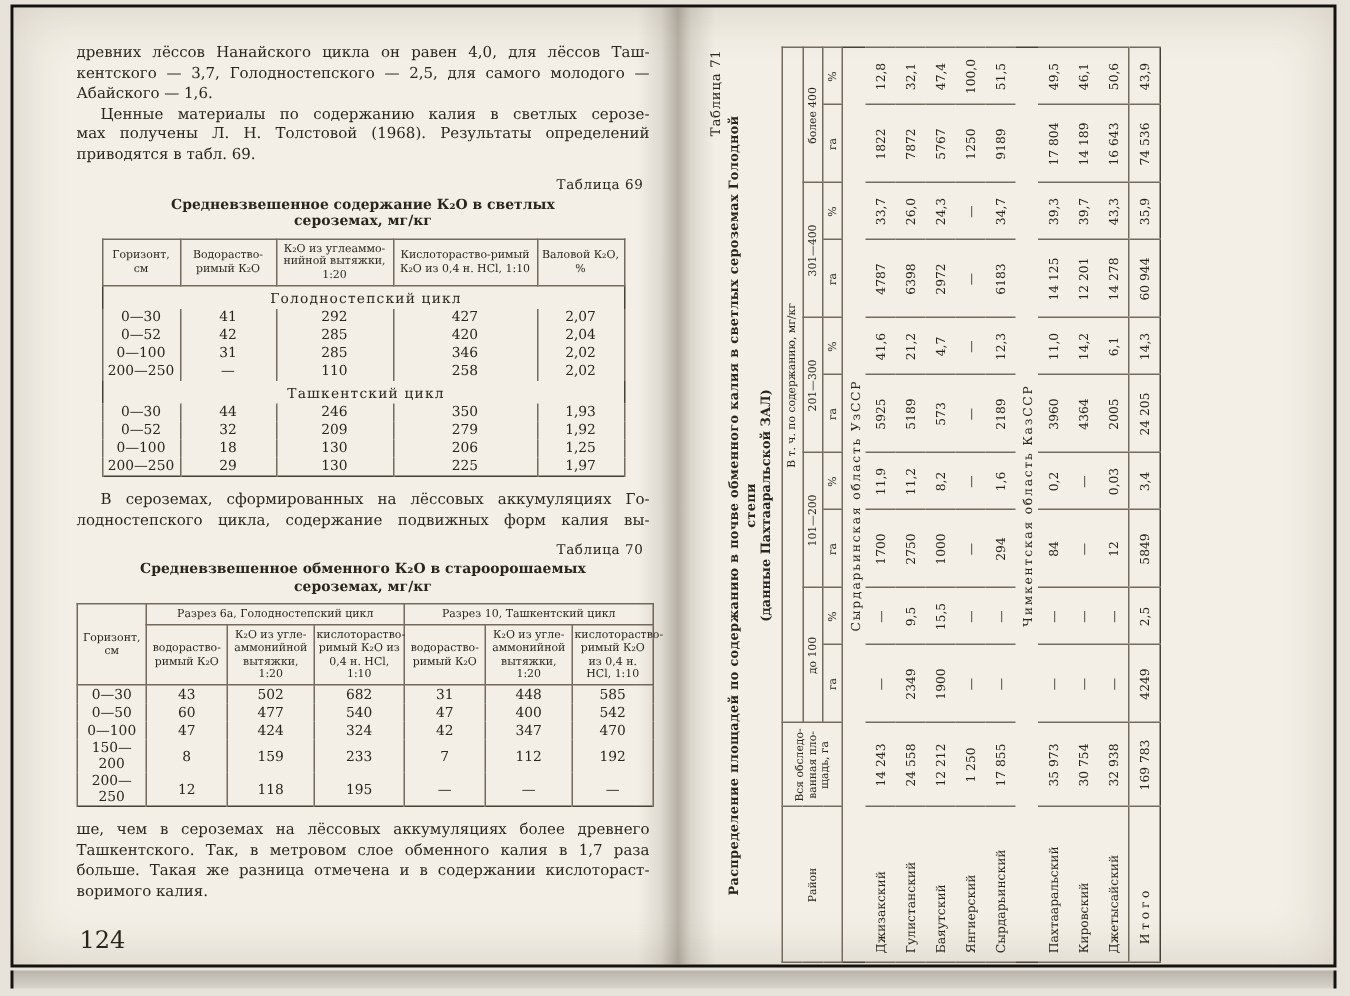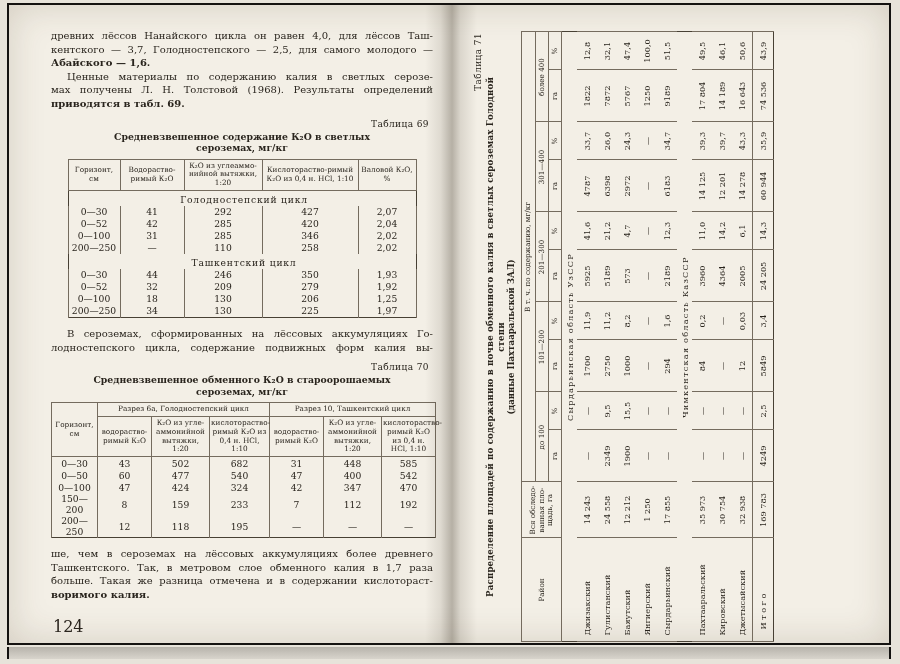--- a/index.html
+++ b/index.html
@@ -7,21 +7,21 @@
          font-family:"DejaVu Serif","Liberation Serif",serif;color:#29241d;}
   .book{position:absolute;left:7px;top:3px;width:884px;height:642px;background:#f3efe6;
         border:2px solid #141210;box-sizing:border-box;box-shadow:inset 0 0 36px rgba(70,55,30,0.18);}
   .edge{position:absolute;left:7px;top:647px;width:884px;height:12px;box-sizing:border-box;
         background:linear-gradient(#b7b3ab,#d8d4cc);border-left:2px solid #141210;border-right:2px solid #141210;}
   .spine{position:absolute;left:416px;top:0;width:52px;height:100%;z-index:5;pointer-events:none;
          background:linear-gradient(90deg,rgba(40,30,15,0) 0%,rgba(40,30,15,0.10) 30%,rgba(40,30,15,0.30) 52%,rgba(40,30,15,0.12) 68%,rgba(40,30,15,0) 100%);}
   .page-left{position:absolute;left:0;top:0;width:440px;height:100%;padding:24px 16px 0 42px;box-sizing:border-box;}
   .page-right{position:absolute;left:440px;top:0;width:440px;height:100%;}
   .ln{font-size:10px;line-height:13.6px;text-align:justify;text-align-last:justify;}
-  .ln.last{text-align-last:left;font-weight:bold;}
+  .ln.last{text-align-last:left;}
   .ln.ind{text-indent:16px;}
   .tlabel{text-align:right;font-size:9px;letter-spacing:0.4px;margin:8px 4px 2px 0;}
   .ttitle{text-align:center;font-weight:bold;font-size:9.3px;line-height:11.5px;margin-bottom:5px;}
   .dtable{border-collapse:collapse;table-layout:fixed;margin:0 auto;border:1.2px solid #474034;}
   .dtable th{font-weight:normal;font-size:7.3px;line-height:8.8px;text-align:center;vertical-align:middle;
              padding:2px 1px;border:1px solid #746b5e;}
   .dtable td{font-size:9.2px;text-align:center;vertical-align:middle;padding:0 2px;height:12px;
              border-left:1px solid #746b5e;border-right:1px solid #746b5e;border-top:none;border-bottom:none;}
   .secrow td{border:none;letter-spacing:0.8px;padding:3px 0 1px 4px;height:auto;}
   .t69{width:348px;}
@@ -136,21 +136,21 @@
             </tr>
             <tr>
               <td>0—100</td>
               <td>18</td>
               <td>130</td>
               <td>206</td>
               <td>1,25</td>
             </tr>
             <tr>
               <td>200—250</td>
-              <td>34</td>
+              <td>29</td>
               <td>130</td>
               <td>225</td>
               <td>1,97</td>
             </tr>
           </tbody>
       </table>
 
       <div style="margin-top:9px">
         <div class="ln ind">В сероземах, сформированных на лёссовых аккумуляциях Го-</div>
         <div class="ln">лодностепского цикла, содержание подвижных форм калия вы-</div>

